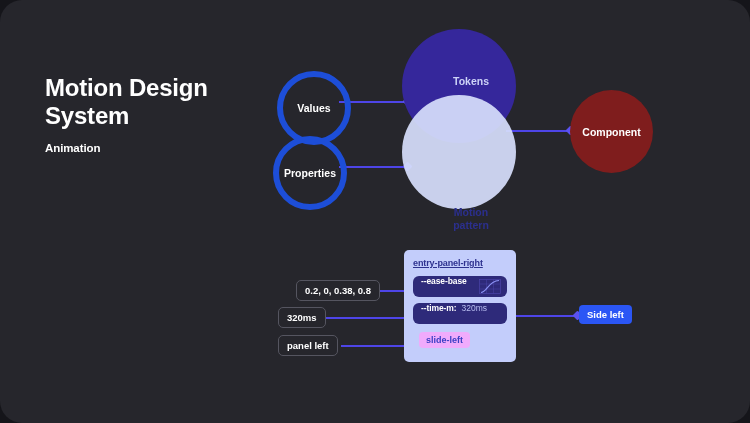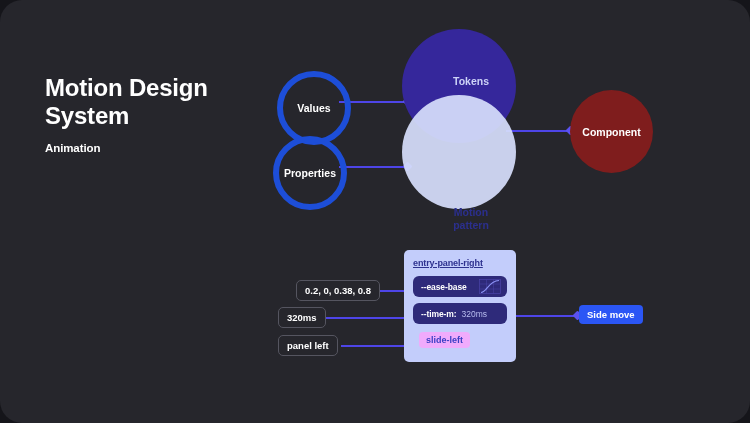--- a/index.html
+++ b/index.html
@@ -65,21 +65,21 @@
     position:absolute;left:404px;top:250px;width:112px;height:112px;
     background:#c3cdfb;border-radius:5px;
   }
   #panel-title{
     position:absolute;left:9px;top:8px;
     color:#2e328f;font-size:9px;font-weight:bold;letter-spacing:-0.1px;text-decoration:underline;
   }
   .token-row{
     position:absolute;left:9px;width:94px;height:21px;
     background:#2e2a7a;border-radius:6px;
-    display:flex;align-items:center;
+    display:flex;
   }
   #row-ease{top:26px;}
   #row-time{top:53px;}
   .token-name{
     color:#ffffff;font-size:8.5px;font-weight:bold;margin-left:8px;
     letter-spacing:-0.1px;
   }
   .token-val{color:#b8bdf0;font-size:8.5px;margin-left:5px;}
   #ease-thumb{
     position:absolute;right:6px;top:3px;width:22px;height:15px;
@@ -181,15 +181,15 @@
     </div>
 
     <div class="token-row" id="row-time">
       <span class="token-name">--time-m:</span>
       <span class="token-val">320ms</span>
     </div>
 
     <div class="chip-light">slide-left</div>
   </div>
 
-  <div id="badge-side">Side move</div>
+  <div id="badge-side">Side left</div>
 
 </div>
 
 </body></html>

